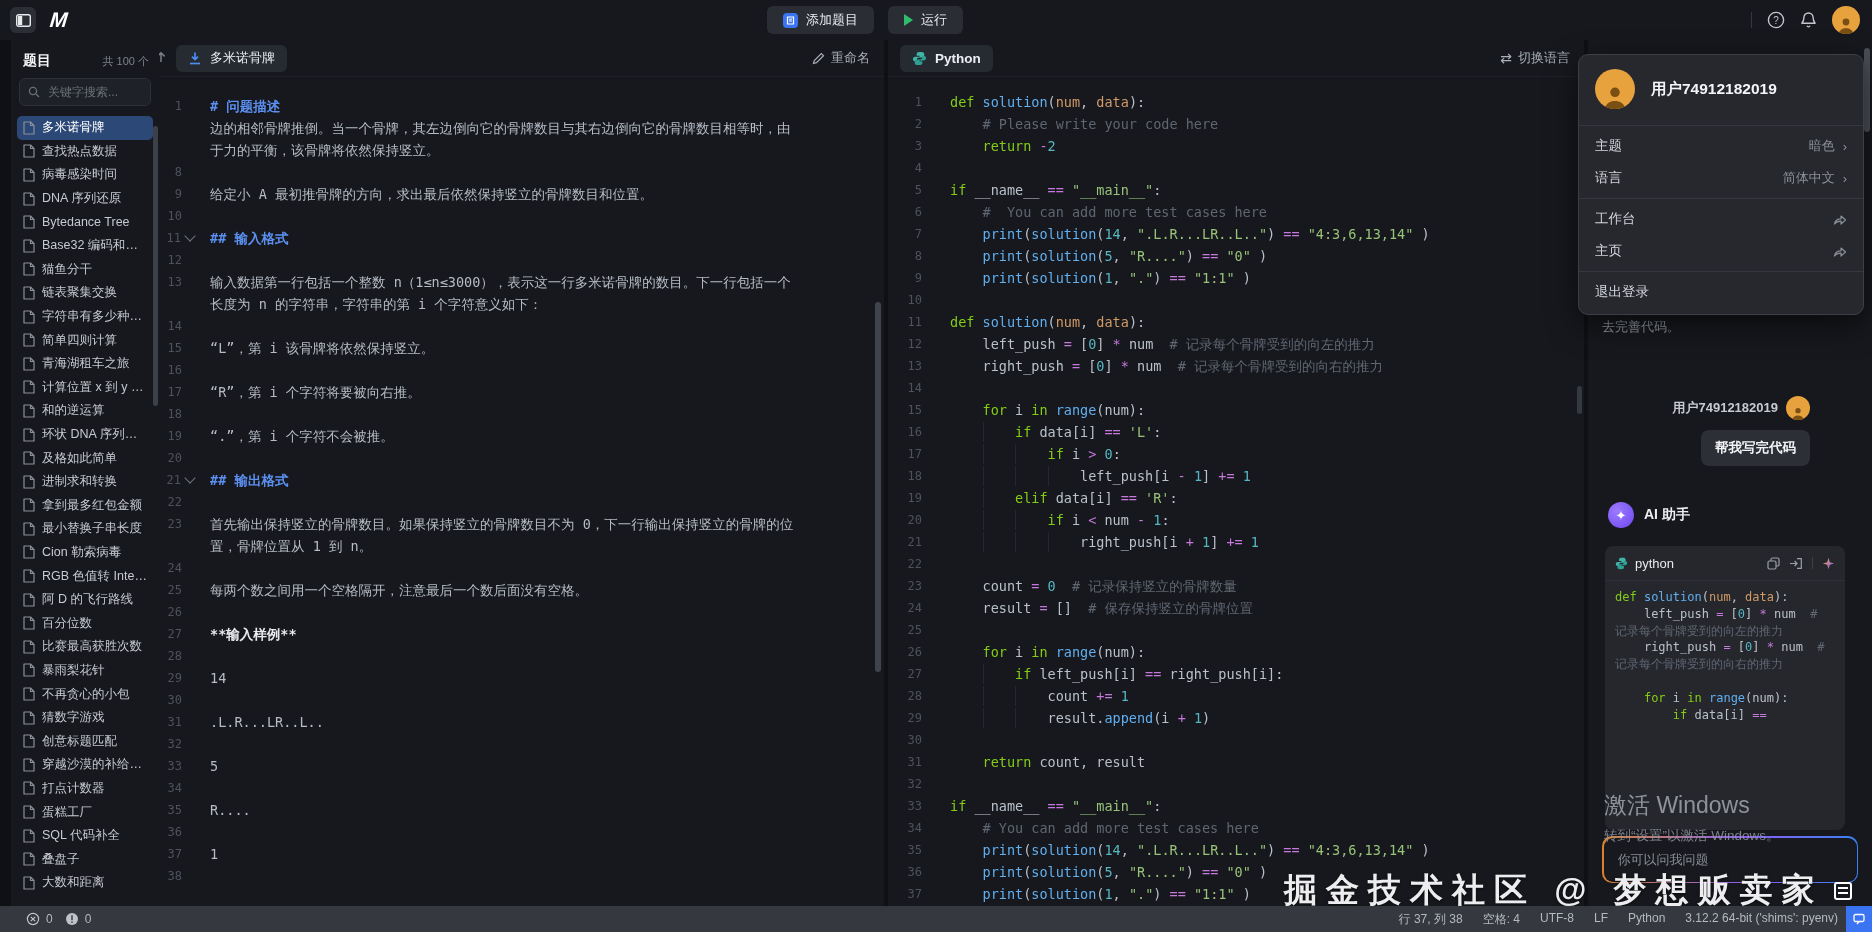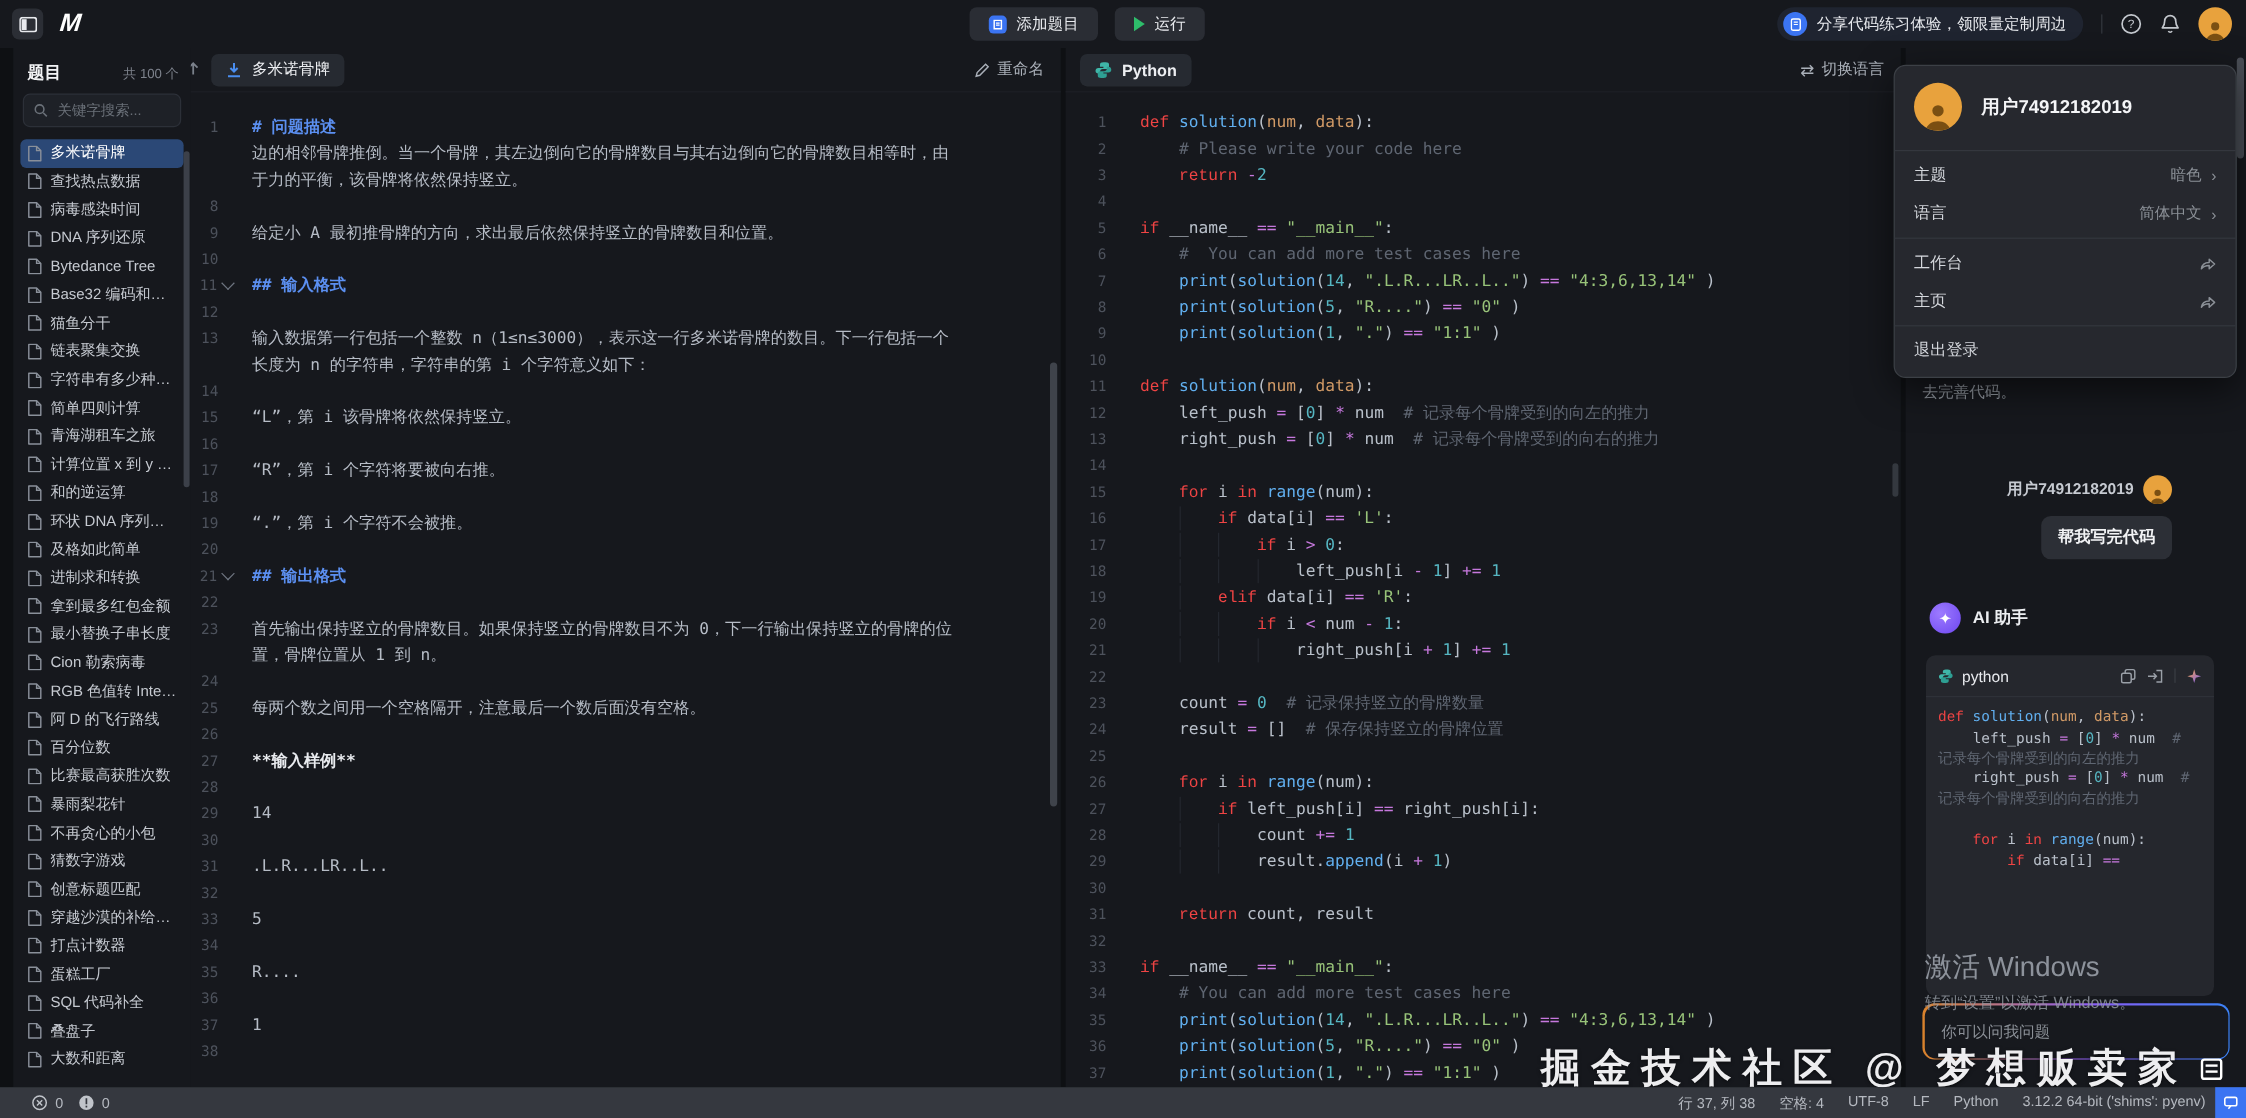--- a/index.html
+++ b/index.html
@@ -6,21 +6,21 @@
   .root{position:relative;width:1872px;height:932px;overflow:hidden;background:#0e1013;
         font-family:"Liberation Sans",sans-serif;color:#c9ccd2;-webkit-font-smoothing:antialiased;}
   svg{display:block;}
 
   
   .topbar{position:absolute;left:0;top:0;width:100%;height:40px;background:#16181d;z-index:20;}
   .tb-left{position:absolute;left:10px;top:0;height:40px;display:flex;align-items:center;gap:14px;}
   .icon-btn{width:26px;height:26px;border-radius:6px;background:#2b2e35;border:none;display:flex;
             align-items:center;justify-content:center;cursor:pointer;padding:0;}
   .logo{color:#fff;font-weight:bold;font-size:21px;font-style:italic;transform:skewX(-6deg);}
-  .tb-center{position:absolute;left:808px;top:6px;display:flex;gap:14px;}
+  .tb-center{position:absolute;left:767px;top:6px;display:flex;gap:14px;}
   .tb-btn{height:28px;border-radius:6px;background:#2a2d34;border:none;color:#e8eaee;font-size:13px;
           display:flex;align-items:center;gap:8px;padding:0 16px;cursor:pointer;font-family:inherit;}
   .add-ic{width:15px;height:15px;border-radius:4px;background:#3b74f2;display:flex;align-items:center;justify-content:center;}
   .play-ic{width:0;height:0;border-left:9px solid #2ebd6b;border-top:6px solid transparent;border-bottom:6px solid transparent;}
   .tb-right{position:absolute;right:12px;top:0;height:40px;display:flex;align-items:center;gap:15px;}
   .promo{height:28px;border-radius:14px;background:#1f2430;border:none;color:#e8eaee;font-size:13px;
          display:flex;align-items:center;gap:8px;padding:0 14px 0 5px;cursor:pointer;font-family:inherit;}
   .promo-ic{width:20px;height:20px;border-radius:50%;background:#3b74f2;display:flex;align-items:center;justify-content:center;}
   .vdiv{width:1px;height:16px;background:#34383f;}
   .ghost{background:none;border:none;padding:0;cursor:pointer;color:#c3c7cd;}
@@ -54,21 +54,21 @@
   .ed-row{height:22px;line-height:22px;display:flex;white-space:pre;}
   .gut{flex:0 0 46px;text-align:right;padding-right:8px;color:#4d525c;font-size:12px;
        font-family:"DejaVu Sans Mono",monospace;display:flex;justify-content:flex-end;align-items:center;}
   .fold{width:7px;height:7px;border-right:1.5px solid #6e7580;border-bottom:1.5px solid #6e7580;
         transform:rotate(45deg);display:inline-block;margin-left:5px;position:relative;top:-2px;}
   .nofold{width:12px;display:inline-block;}
   .txt{font-family:"DejaVu Sans Mono","Liberation Mono",monospace;font-size:13.5px;color:#b9c0ca;padding-left:8px;}
   .dk-h1,.dk-h2{color:#5b8ff0;font-weight:bold;}
   .dk-b{color:#e9ebef;font-weight:bold;}
   .dk-p{color:#b6bcc6;}
-  .tk-kw{color:#ef4444;font-family:Liberation Mono, monospace;}
+  .tk-kw{color:#84cc16;}
   .tk-fn{color:#61afef;}
   .tk-str{color:#98c379;}
   .tk-num{color:#56b6c2;}
   .tk-com{color:#5f6672;}
   .tk-op{color:#c678dd;}
   .tk-par{color:#d19a66;}
   .ind{position:relative;}
   .ind:not(:first-child)::before{content:'';position:absolute;left:0;top:-2px;bottom:-2px;border-left:1px solid #23272f;}
   .up-ic{position:absolute;left:6px;top:10px;color:#7a808a;}
 
@@ -154,29 +154,20 @@
             </svg>
         </span>
         <span>添加题目</span>
       </button>
       <button class="tb-btn">
         <span class="play-ic"></span>
         <span>运行</span>
       </button>
     </div>
     <div class="tb-right">
-      <button class="promo">
-        <span class="promo-ic">
-          <svg width="9" height="11" viewBox="0 0 9 11">
-              <rect x="0.8" y="0.8" width="7.4" height="9.4" rx="1.4" fill="none" stroke="#fff" stroke-width="1.2"></rect>
-              <path d="M2.8 3.4h3.4M2.8 5.4h3.4" stroke="#fff" stroke-width="1"></path>
-            </svg>
-        </span>
-        <span>分享代码练习体验，领限量定制周边</span>
-      </button>
       <div class="vdiv"></div>
       <button class="ghost">
         <span>
           <svg width="18" height="18" viewBox="0 0 18 18">
               <circle cx="9" cy="9" r="7.6" fill="none" stroke="#c3c7cd" stroke-width="1.4"></circle>
               <text x="9" y="12.6" text-anchor="middle" font-size="10" fill="#c3c7cd" font-family="Liberation Sans">?</text>
             </svg>
         </span>
       </button>
       <button class="ghost">

